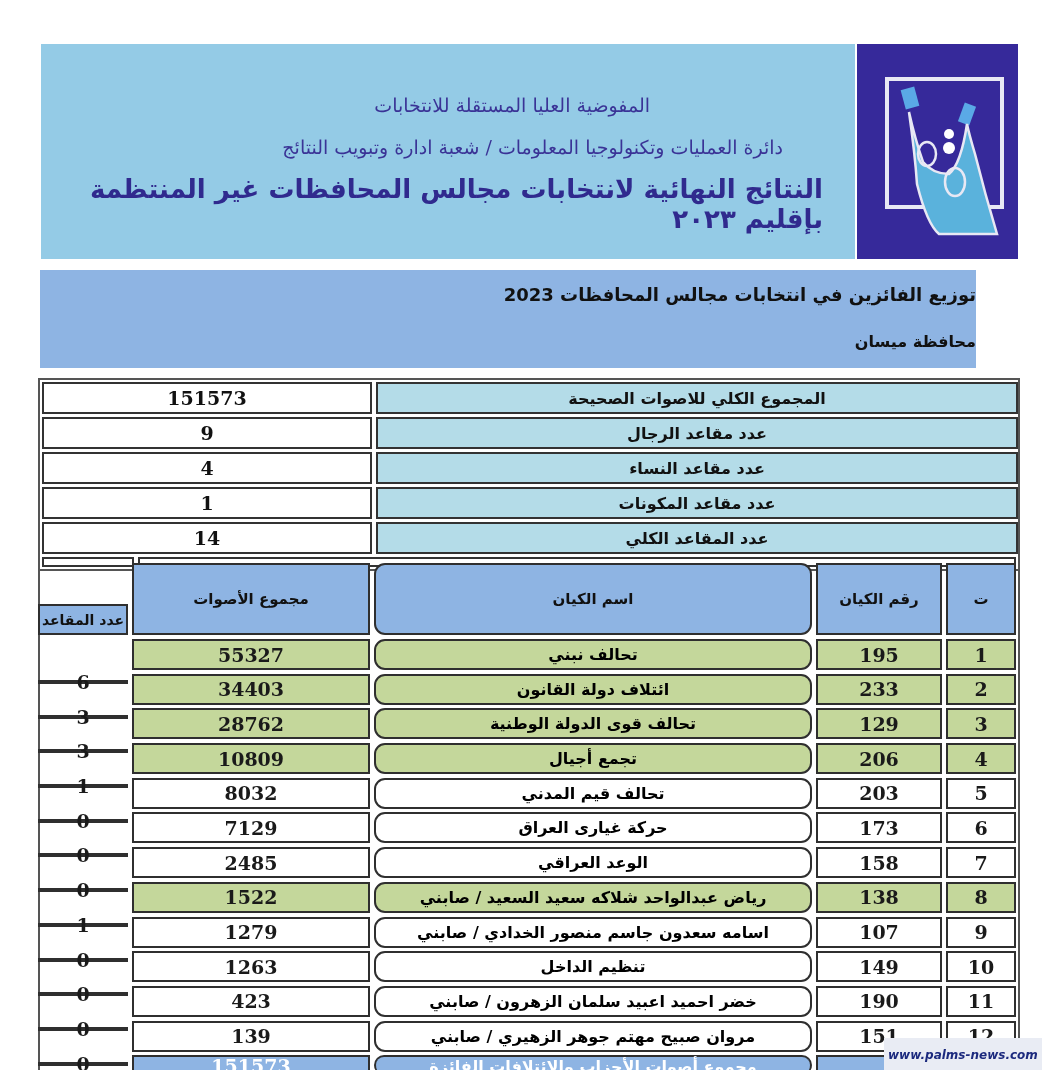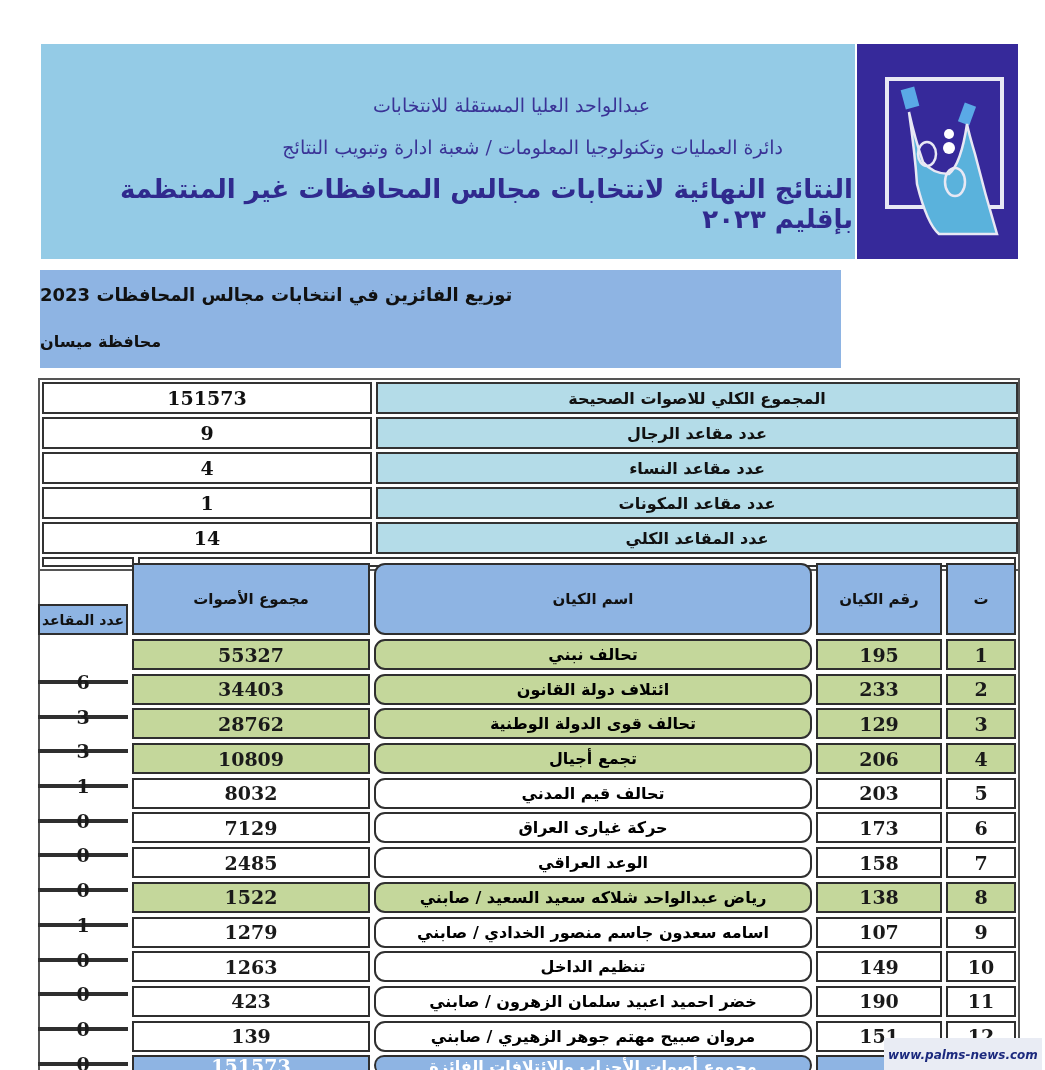--- a/index.html
+++ b/index.html
@@ -3,26 +3,26 @@
 <meta charset="utf-8">
 <style>
   html, body { margin: 0; padding: 0; background: #ffffff; }
   body { width: 1045px; height: 1070px; position: relative; overflow: hidden; font-family: "DejaVu Sans", sans-serif; }
 
   
   .banner { position: absolute; left: 41px; top: 44px; width: 977px; height: 215px; }
   .banner-text { position: absolute; left: 0; top: 0; width: 814px; height: 215px; background: #94cbe6; direction: rtl; color: #3a3396; }
   .banner-line1 { position: absolute; right: 205px; top: 50px; font-size: 19px; font-family: "DejaVu Serif", serif; }
   .banner-line2 { position: absolute; right: 72px; top: 92px; font-size: 19px; font-family: "DejaVu Serif", serif; }
-  .banner-line3 { position: absolute; right: 0; left: 20px; top: 130px; font-size: 26px; font-weight: bold; color: #302a8e; text-align: right; padding-right: 2px; }
+  .banner-line3 { position: absolute; right: 0; left: 20px; top: 130px; font-size: 26px; font-weight: bold; color: #302a8e; text-align: right; padding-right: 32px; }
   .logo { position: absolute; left: 816px; top: 0; width: 161px; height: 215px; background: #36299a; }
   .logo svg { position: absolute; left: 0; top: 0; }
 
   
-  .subhead { position: absolute; left: 40px; top: 270px; width: 801px; height: 98px; background: #8eb4e3; direction: rtl; text-align: left; color: #111; font-weight: bold; }
+  .subhead { position: absolute; left: 40px; top: 270px; width: 936px; height: 98px; background: #8eb4e3; direction: rtl; text-align: right; color: #111; font-weight: bold; }
   .subhead-1 { position: absolute; left: 0; right: 0; top: 14px; font-size: 18px; }
   .subhead-2 { position: absolute; left: 0; right: 0; top: 62px; font-size: 16px; }
 
   
   .summary { position: absolute; left: 38px; top: 378px; width: 982px; border: 2px solid #555; background: #fff; padding: 2px; box-sizing: border-box; }
   .srow { display: flex; height: 32px; margin-bottom: 3px; }
   .srow .lbl { order: 2; flex: 0 0 642px; background: #b4dce8; border: 2px solid #333; box-sizing: border-box; display: flex; align-items: center; justify-content: center; direction: rtl; font-weight: bold; font-size: 16px; color: #111; }
   .srow .val { order: 1; flex: 0 0 330px; margin-right: 4px; background: #fff; border: 2px solid #333; box-sizing: border-box; display: flex; align-items: center; justify-content: center; font-family: "DejaVu Serif", serif; font-weight: bold; font-size: 19px; color: #111; }
   .spacer-row { display: flex; height: 10px; }
   .spacer-row div { border: 2px solid #333; box-sizing: border-box; background: #fff; }
@@ -46,21 +46,21 @@
   .row.total { height: 20px; }
   .row.total .c { background: #8eb4e3; border-bottom: none; color: #fff; }
 
   .watermark { position: absolute; left: 884px; top: 1038px; background: #e9ecf4; color: #1c2a7e; font-style: italic; font-weight: bold; font-size: 12px; padding: 10px 4px; font-family: "DejaVu Sans", sans-serif; }
 </style>
 </head>
 <body>
 
 <div class="banner">
   <div class="banner-text">
-    <div class="banner-line1">عبدالواحد العليا المستقلة للانتخابات</div>
+    <div class="banner-line1">المفوضية العليا المستقلة للانتخابات</div>
     <div class="banner-line2">دائرة العمليات وتكنولوجيا المعلومات / شعبة ادارة وتبويب النتائج</div>
     <div class="banner-line3">النتائج النهائية لانتخابات مجالس المحافظات غير المنتظمة بإقليم ٢٠٢٣</div>
   </div>
   <div class="logo">
     <svg width="161" height="215" viewBox="0 0 161 215">
       <rect x="30" y="35" width="115" height="128" fill="none" stroke="#e8e8f4" stroke-width="4"></rect>
       <rect x="46" y="44" width="14" height="20" fill="#5aa9e6" transform="rotate(-15 53 54)"></rect>
       <rect x="104" y="60" width="12" height="20" fill="#5aa9e6" transform="rotate(20 110 70)"></rect>
       <path d="M52 68 Q58 110 60 140 Q70 180 82 190 L140 190 Q128 150 118 110 Q112 90 110 80 Q104 120 92 130 Q76 130 66 118 Q58 95 52 68 Z" fill="#5ab2dc" stroke="#e8e8f4" stroke-width="2.5"></path>
       <circle cx="92" cy="90" r="5" fill="#ffffff"></circle>

